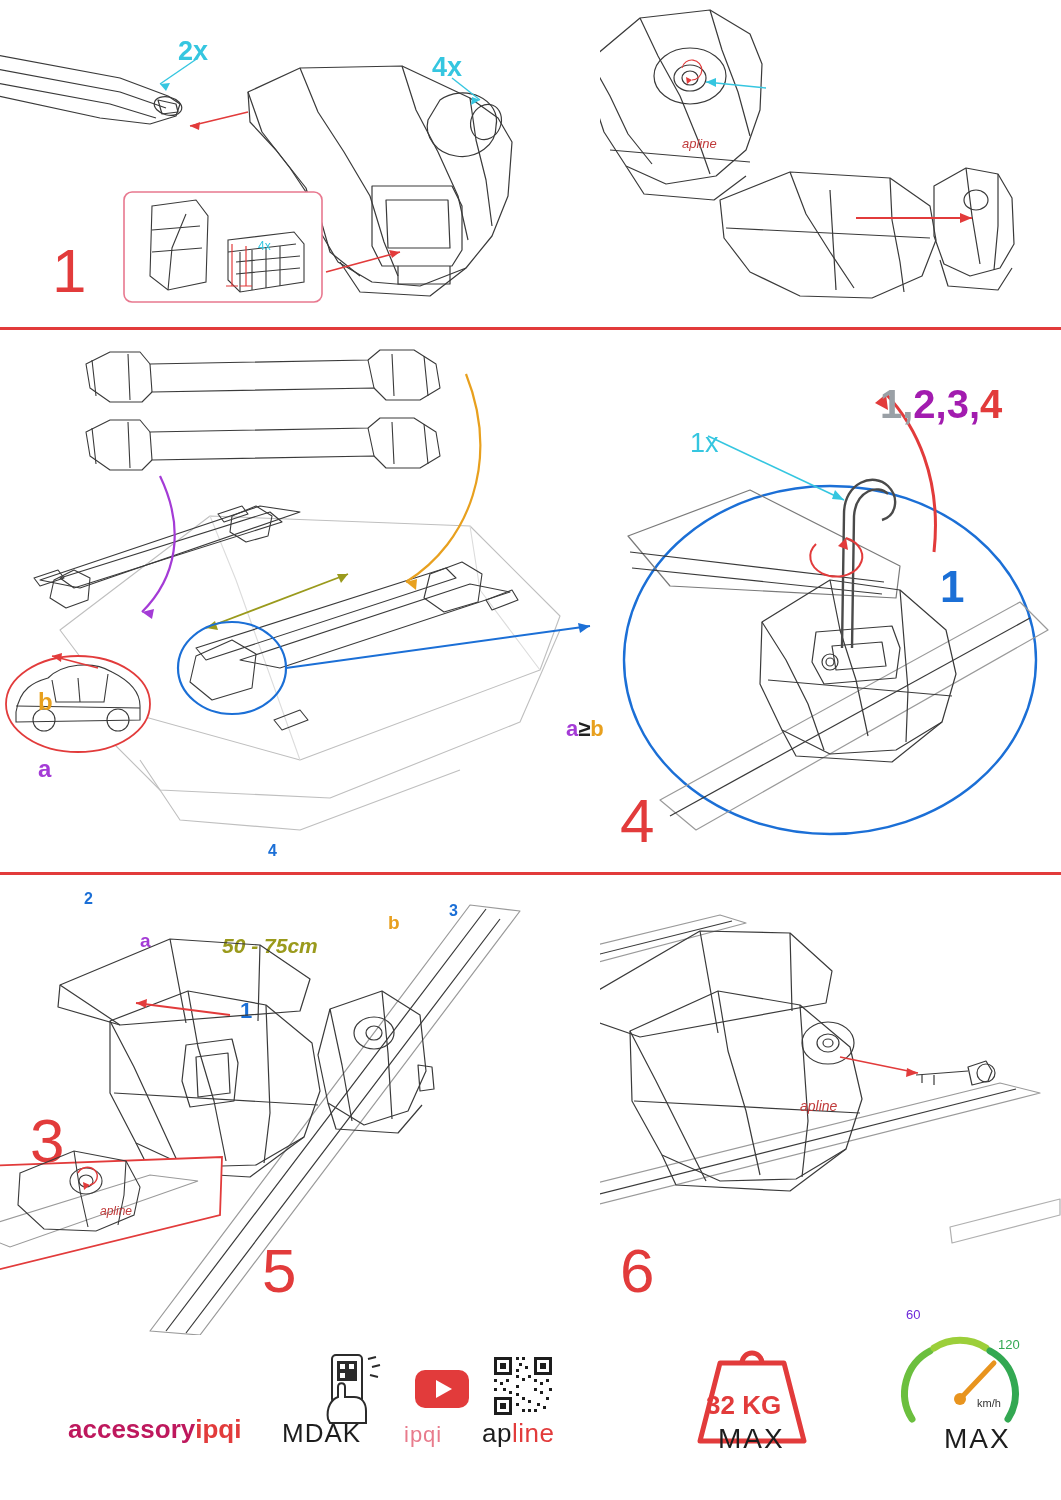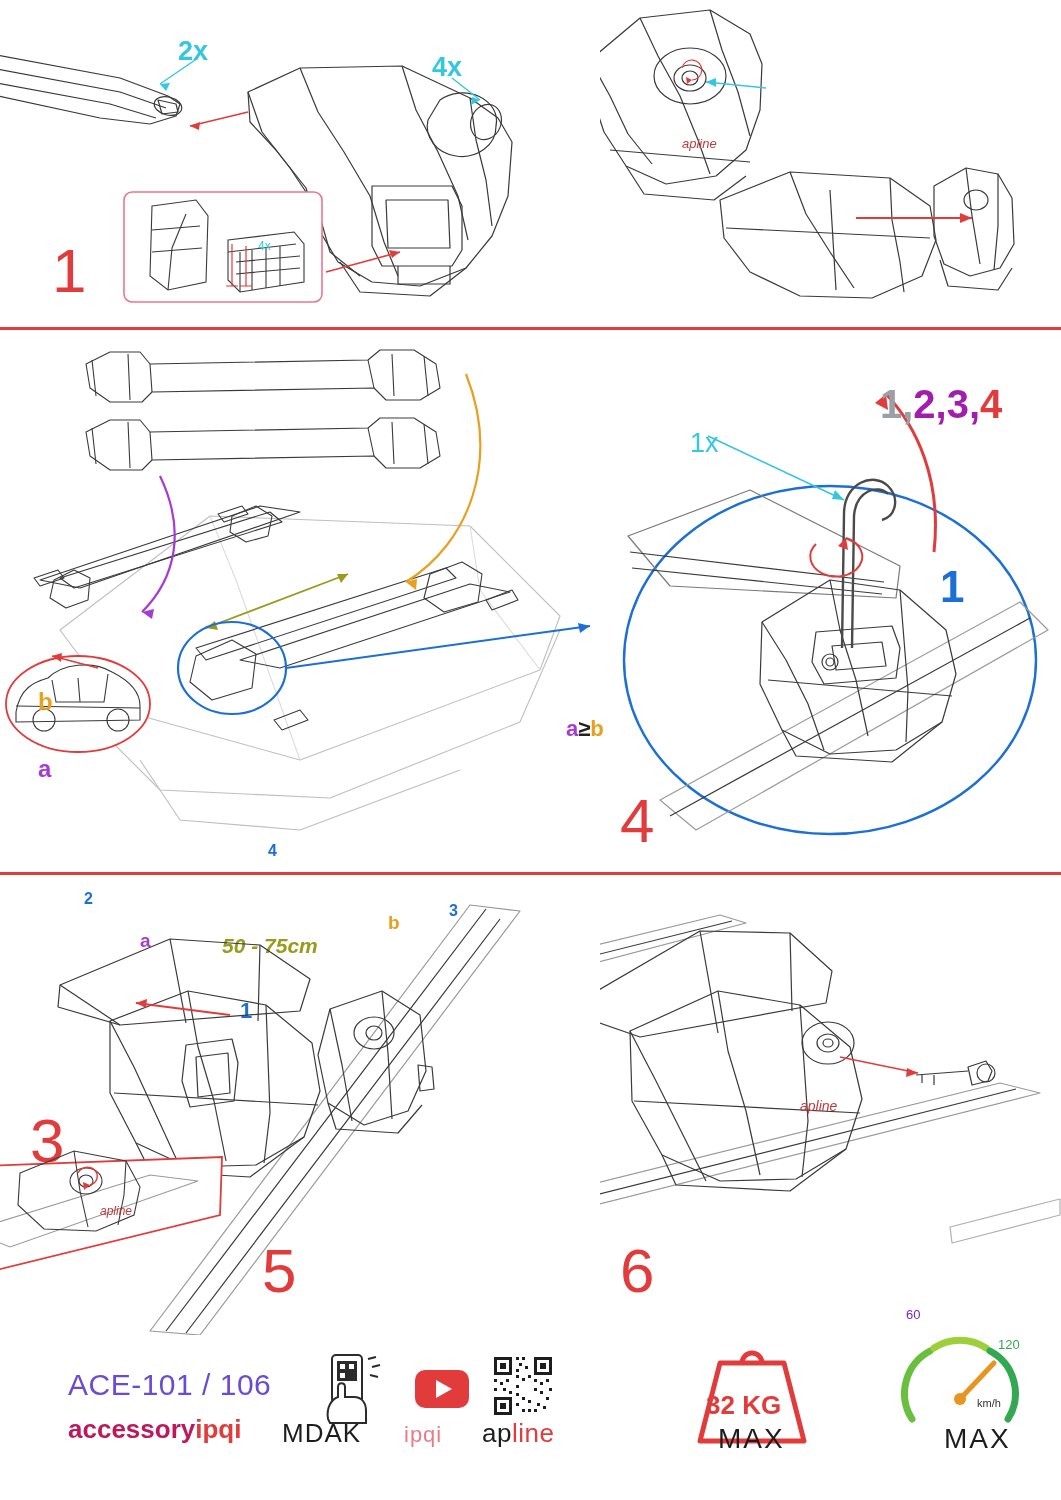--- a/index.html
+++ b/index.html
@@ -530,21 +530,20 @@
       <g stroke="#e23b3b" stroke-width="1.6" fill="none">
         <path d="M240 182 L318 198"></path>
         <path d="M318 198 l-11 -5 l-1 9 z" fill="#e23b3b" stroke="none"></path>
       </g>
     </svg>
     <div class="step-num s6" style="left:20px;top:365px;">6</div>
   </div>
 
   <div class="panel" style="left:0;top:1335px;width:1061px;height:165px;">
 
-    <div class="footer-model" style="left:68px;top:33px;">ACE-101 / 106</div>
     <div class="footer-brand" style="left:68px;top:79px;">
       <span class="dark">accessory</span><span class="red">ipqi</span>
     </div>
 
     <svg class="ph" style="left:318px;top:18px;" width="78" height="72" viewBox="0 0 78 72">
       <rect x="14" y="2" width="30" height="48" rx="4" fill="#fff" stroke="#2b2b2b" stroke-width="2"></rect>
       <rect x="19" y="8" width="20" height="20" fill="#2b2b2b"></rect>
       <rect x="22" y="11" width="5" height="5" fill="#fff"></rect>
       <rect x="31" y="11" width="5" height="5" fill="#fff"></rect>
       <rect x="22" y="20" width="5" height="5" fill="#fff"></rect>

